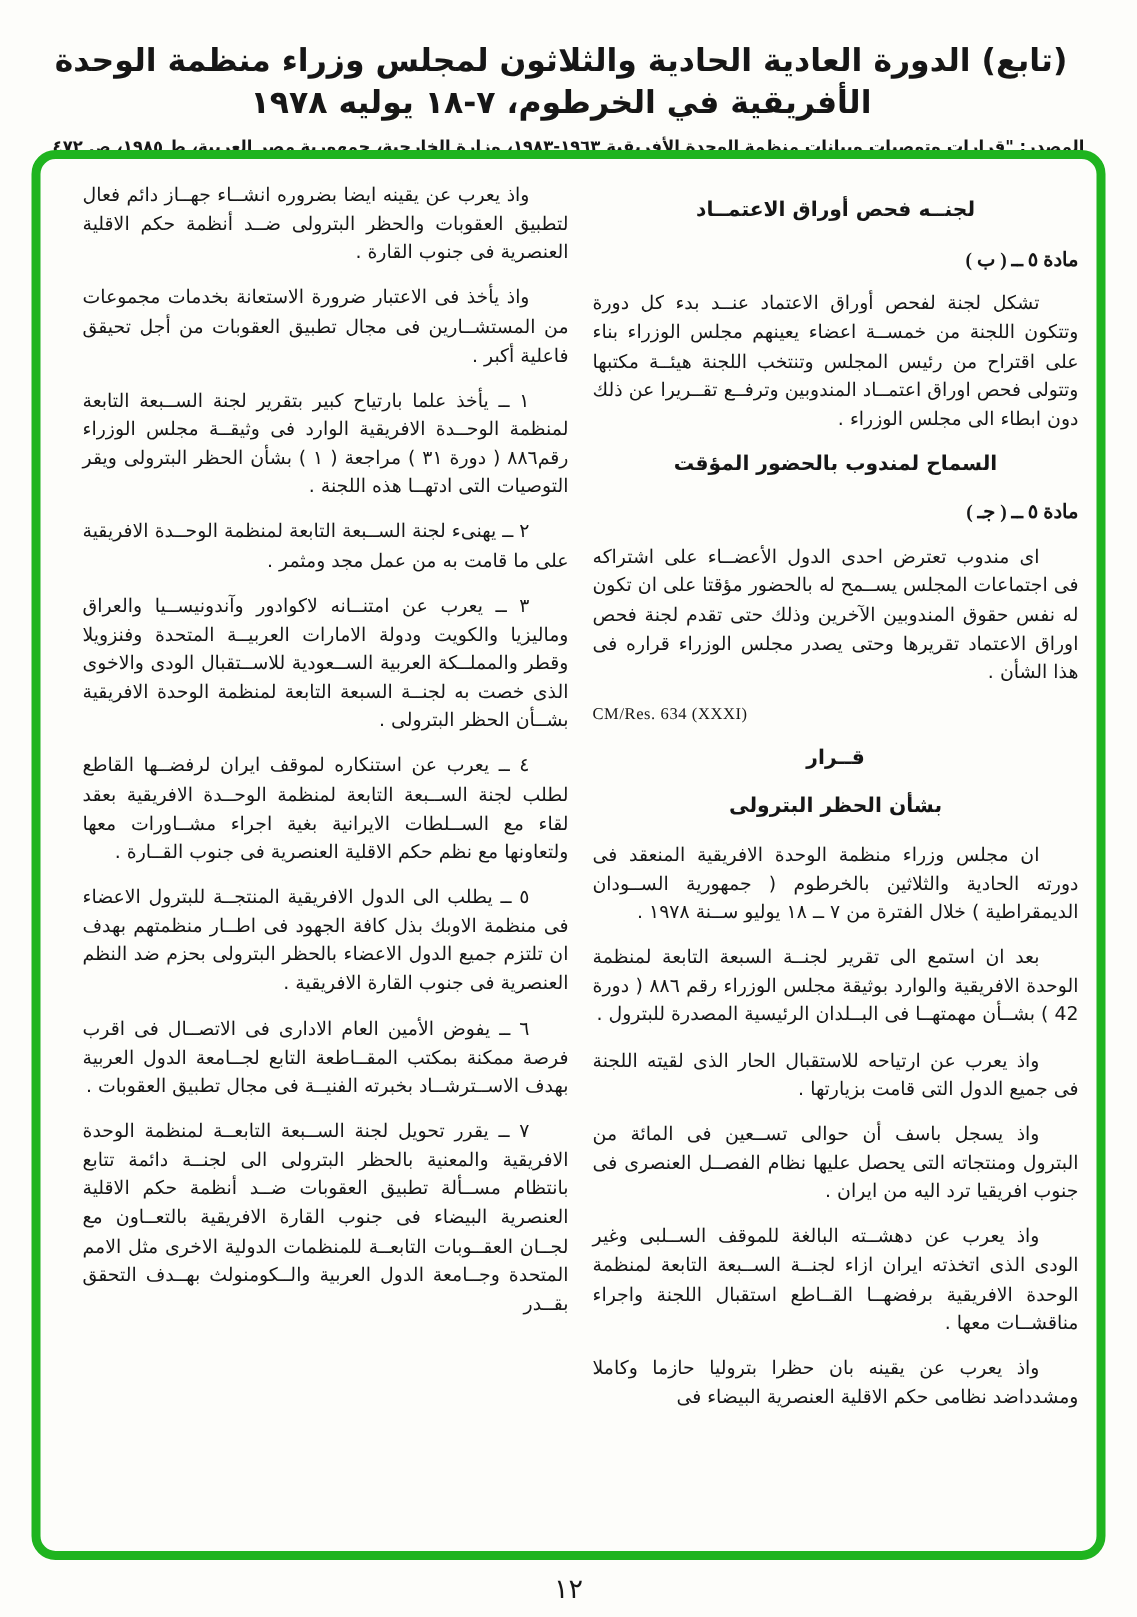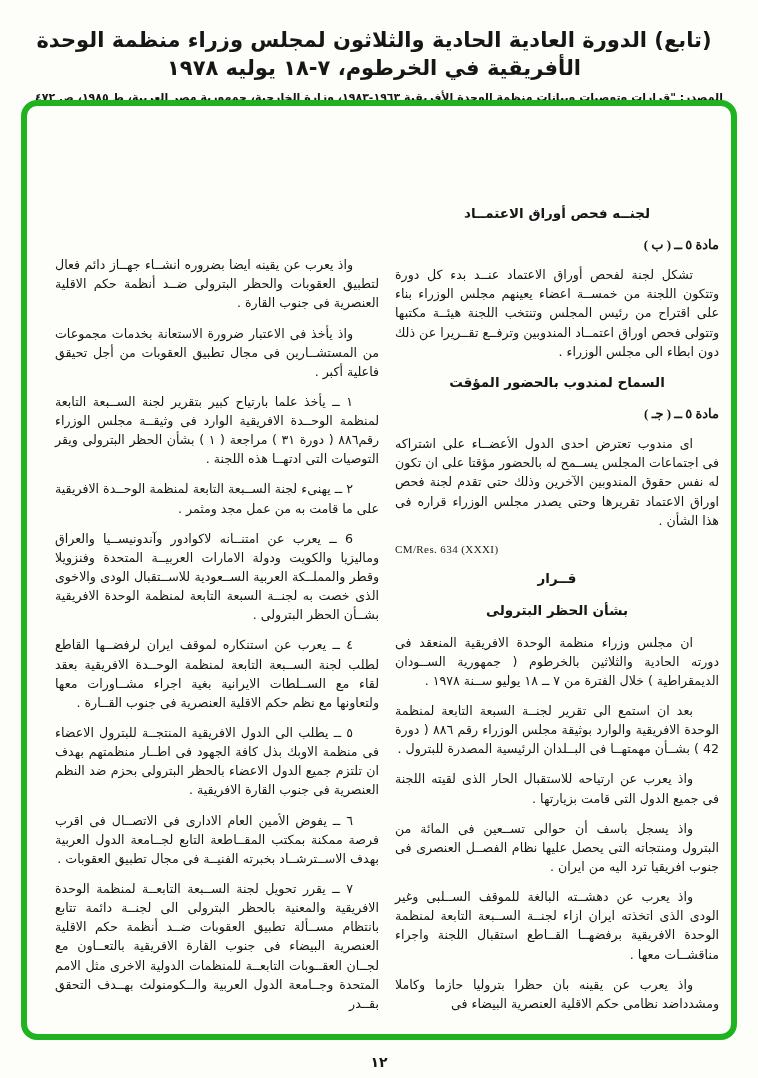--- a/index.html
+++ b/index.html
@@ -39,21 +39,20 @@
     background: #fdfdfa;
     overflow: hidden;
   }
   .cols {
     display: flex;
     direction: rtl;          
     gap: 16px;
     padding: 14px 12px 10px 28px;
     height: 100%;
     box-sizing: border-box;
-    align-items: flex-end;
   }
   .col {
     flex: 1 1 0;
     direction: rtl;
     text-align: justify;
     font-size: 12.6px;
     line-height: 1.52;
   }
   .col .section-heading {
     text-align: center;
@@ -77,22 +76,22 @@
     text-align: left;
     font-family: "Liberation Serif", serif;
     font-size: 11px;
     letter-spacing: 0.4px;
     margin: 10px 0 6px 0;
   }
   .page-number {
     position: absolute;
     bottom: 8px; left: 0; right: 0;
     text-align: center;
-    font-weight: bold;
-    font-size: 14px;
+    font-weight: normal;
+    font-size: 18px;
     letter-spacing: 4px;
   }
 </style>
 </head>
 <body>
 
 <header class="doc-header">
   <div class="doc-title">(تابع) الدورة العادية الحادية والثلاثون لمجلس وزراء منظمة الوحدة الأفريقية في الخرطوم، ٧-١٨ يوليه ١٩٧٨</div>
   <div class="doc-source">المصدر: "قرارات وتوصيات وبيانات منظمة الوحدة الأفريقية ١٩٦٣-١٩٨٣، وزارة الخارجية، جمهورية مصر العربية، ط ١٩٨٥، ص ٤٧٢—٥١١"</div>
 </header>
@@ -114,21 +113,21 @@
         <div class="paragraph">واذ يعرب عن ارتياحه للاستقبال الحار الذى لقيته اللجنة فى جميع الدول التى قامت بزيارتها .</div>
         <div class="paragraph">واذ يسجل باسف أن حوالى تســعين فى المائة من البترول ومنتجاته التى يحصل عليها نظام الفصــل العنصرى فى جنوب افريقيا ترد اليه من ايران .</div>
         <div class="paragraph">واذ يعرب عن دهشــته البالغة للموقف الســلبى وغير الودى الذى اتخذته ايران ازاء لجنــة الســبعة التابعة لمنظمة الوحدة الافريقية برفضهــا القــاطع استقبال اللجنة واجراء مناقشــات معها .</div>
         <div class="paragraph">واذ يعرب عن يقينه بان حظرا بتروليا حازما وكاملا ومشدداضد نظامى حكم الاقلية العنصرية البيضاء فى</div>
       </div>
     <div class="col">
         <div class="paragraph">واذ يعرب عن يقينه ايضا بضروره انشــاء جهــاز دائم فعال لتطبيق العقوبات والحظر البترولى ضــد أنظمة حكم الاقلية العنصرية فى جنوب القارة .</div>
         <div class="paragraph">واذ يأخذ فى الاعتبار ضرورة الاستعانة بخدمات مجموعات من المستشــارين فى مجال تطبيق العقوبات من أجل تحيقق فاعلية أكبر .</div>
         <div class="paragraph">١ ــ يأخذ علما بارتياح كبير بتقرير لجنة الســبعة التابعة لمنظمة الوحــدة الافريقية الوارد فى وثيقــة مجلس الوزراء رقم٨٨٦ ( دورة ٣١ ) مراجعة ( ١ ) بشأن الحظر البترولى ويقر التوصيات التى ادتهــا هذه اللجنة .</div>
         <div class="paragraph">٢ ــ يهنىء لجنة الســبعة التابعة لمنظمة الوحــدة الافريقية على ما قامت به من عمل مجد ومثمر .</div>
-        <div class="paragraph">6 ــ يعرب عن امتنــانه لاكوادور وآندونيســيا والعراق وماليزيا والكويت ودولة الامارات العربيــة المتحدة وفنزويلا وقطر والمملــكة العربية الســعودية للاســتقبال الودى والاخوى الذى خصت به لجنــة السبعة التابعة لمنظمة الوحدة الافريقية بشــأن الحظر البترولى .</div>
+        <div class="paragraph">٣ ــ يعرب عن امتنــانه لاكوادور وآندونيســيا والعراق وماليزيا والكويت ودولة الامارات العربيــة المتحدة وفنزويلا وقطر والمملــكة العربية الســعودية للاســتقبال الودى والاخوى الذى خصت به لجنــة السبعة التابعة لمنظمة الوحدة الافريقية بشــأن الحظر البترولى .</div>
         <div class="paragraph">٤ ــ يعرب عن استنكاره لموقف ايران لرفضــها القاطع لطلب لجنة الســبعة التابعة لمنظمة الوحــدة الافريقية بعقد لقاء مع الســلطات الايرانية بغية اجراء مشــاورات معها ولتعاونها مع نظم حكم الاقلية العنصرية فى جنوب القــارة .</div>
         <div class="paragraph">٥ ــ يطلب الى الدول الافريقية المنتجــة للبترول الاعضاء فى منظمة الاوبك بذل كافة الجهود فى اطــار منظمتهم بهدف ان تلتزم جميع الدول الاعضاء بالحظر البترولى بحزم ضد النظم العنصرية فى جنوب القارة الافريقية .</div>
         <div class="paragraph">٦ ــ يفوض الأمين العام الادارى فى الاتصــال فى اقرب فرصة ممكنة بمكتب المقــاطعة التابع لجــامعة الدول العربية بهدف الاســترشــاد بخبرته الفنيــة فى مجال تطبيق العقوبات .</div>
         <div class="paragraph">٧ ــ يقرر تحويل لجنة الســبعة التابعــة لمنظمة الوحدة الافريقية والمعنية بالحظر البترولى الى لجنــة دائمة تتابع بانتظام مســألة تطبيق العقوبات ضــد أنظمة حكم الاقلية العنصرية البيضاء فى جنوب القارة الافريقية بالتعــاون مع لجــان العقــوبات التابعــة للمنظمات الدولية الاخرى مثل الامم المتحدة وجــامعة الدول العربية والــكومنولث بهــدف التحقق بقــدر</div>
       </div>
   </div>
 </main>
 
 <footer class="page-number">١٢</footer>
 

